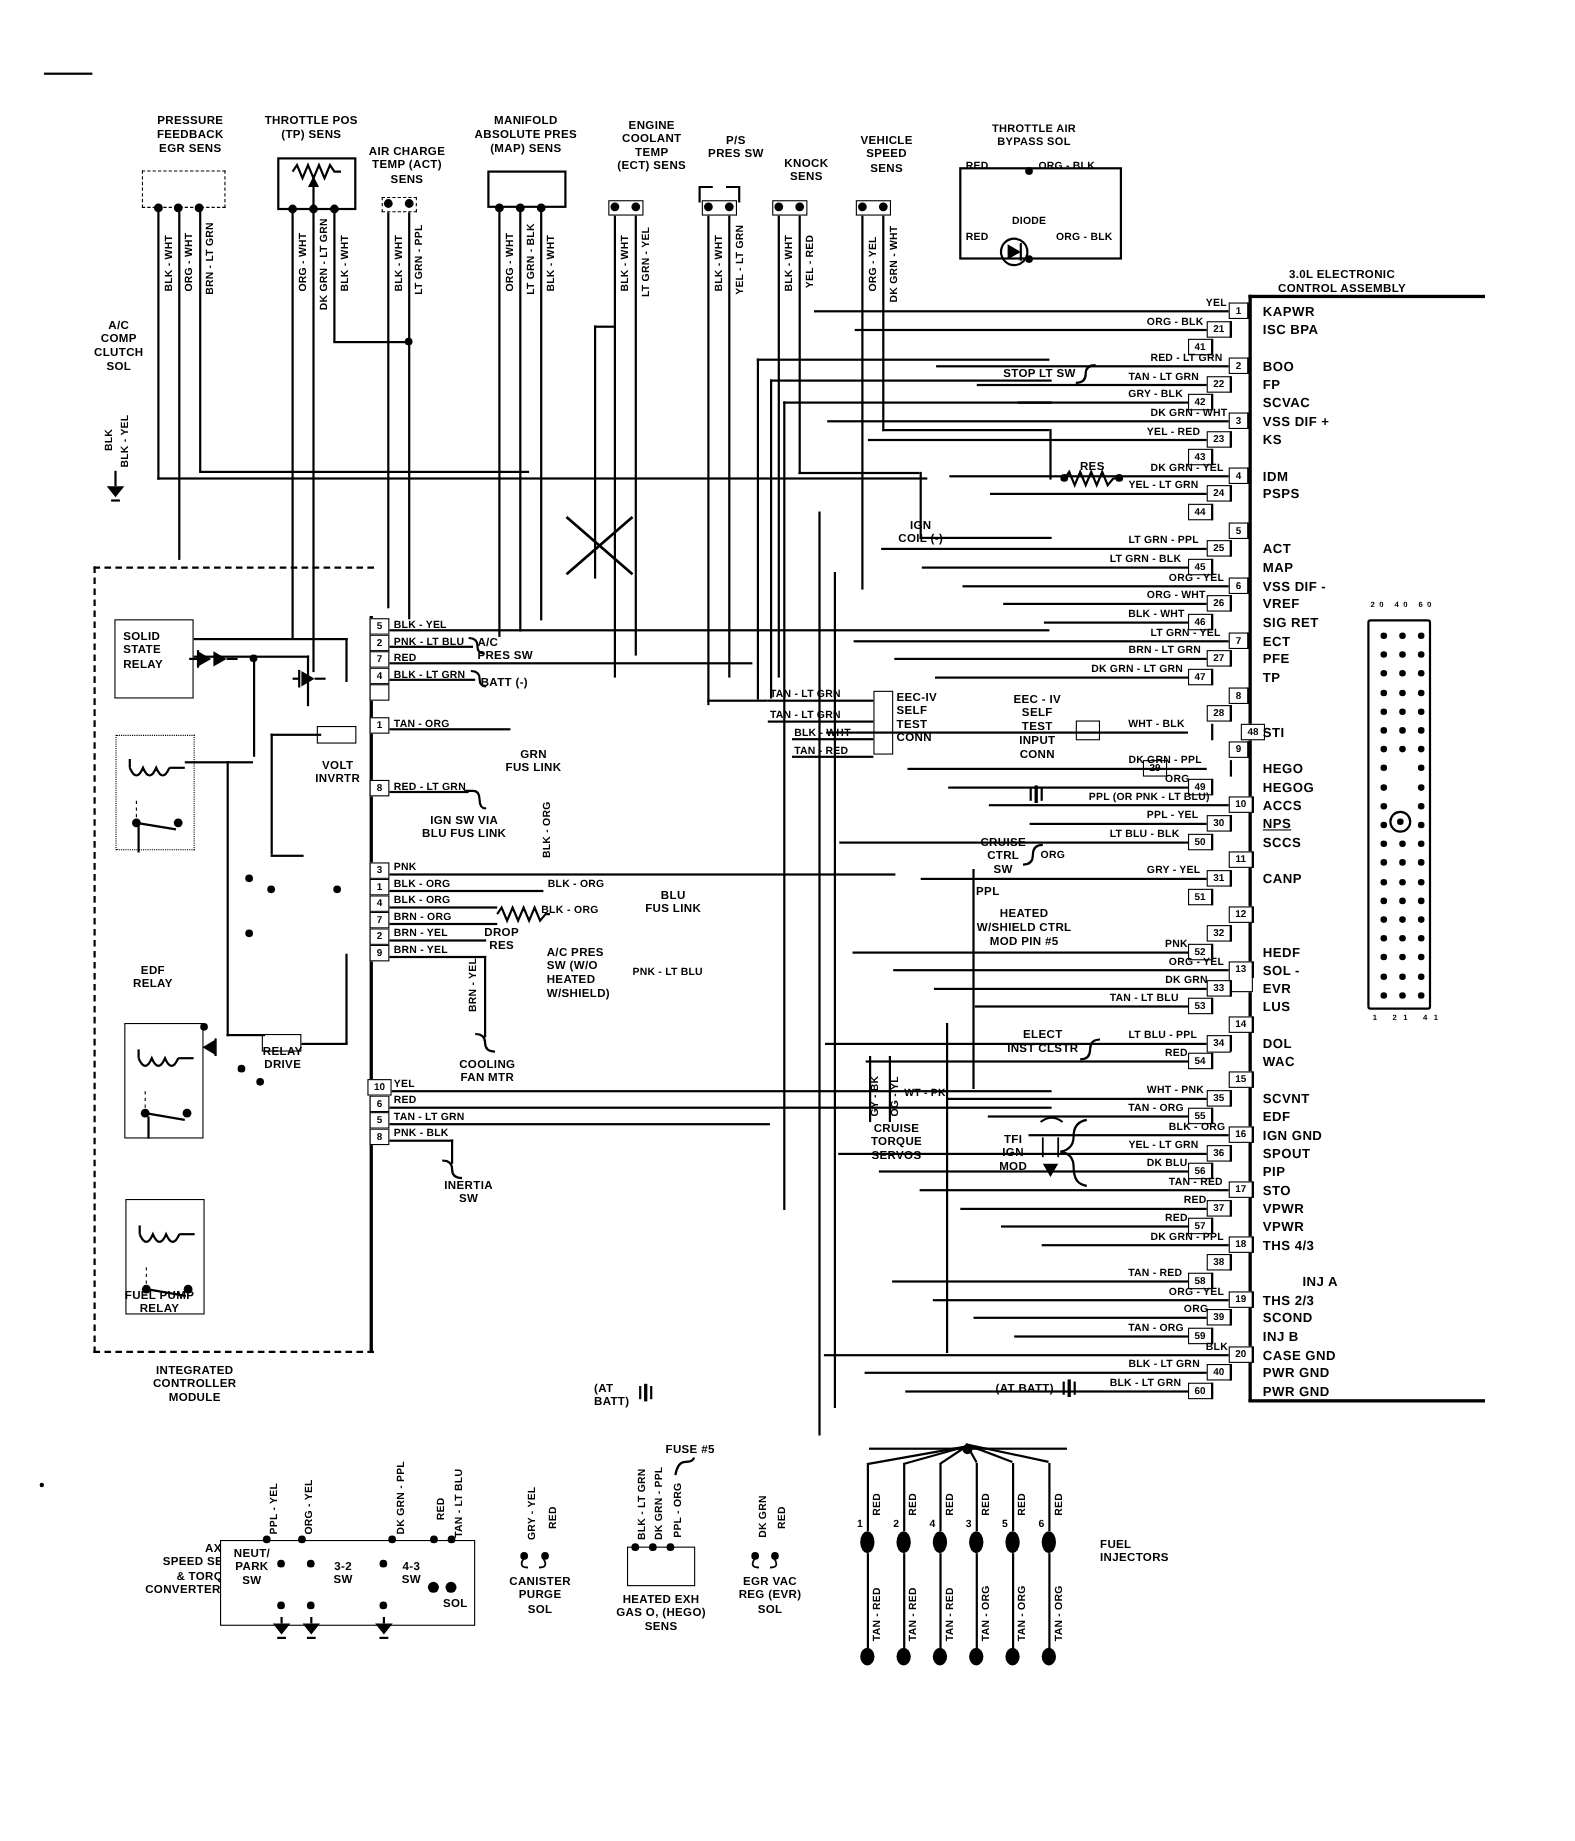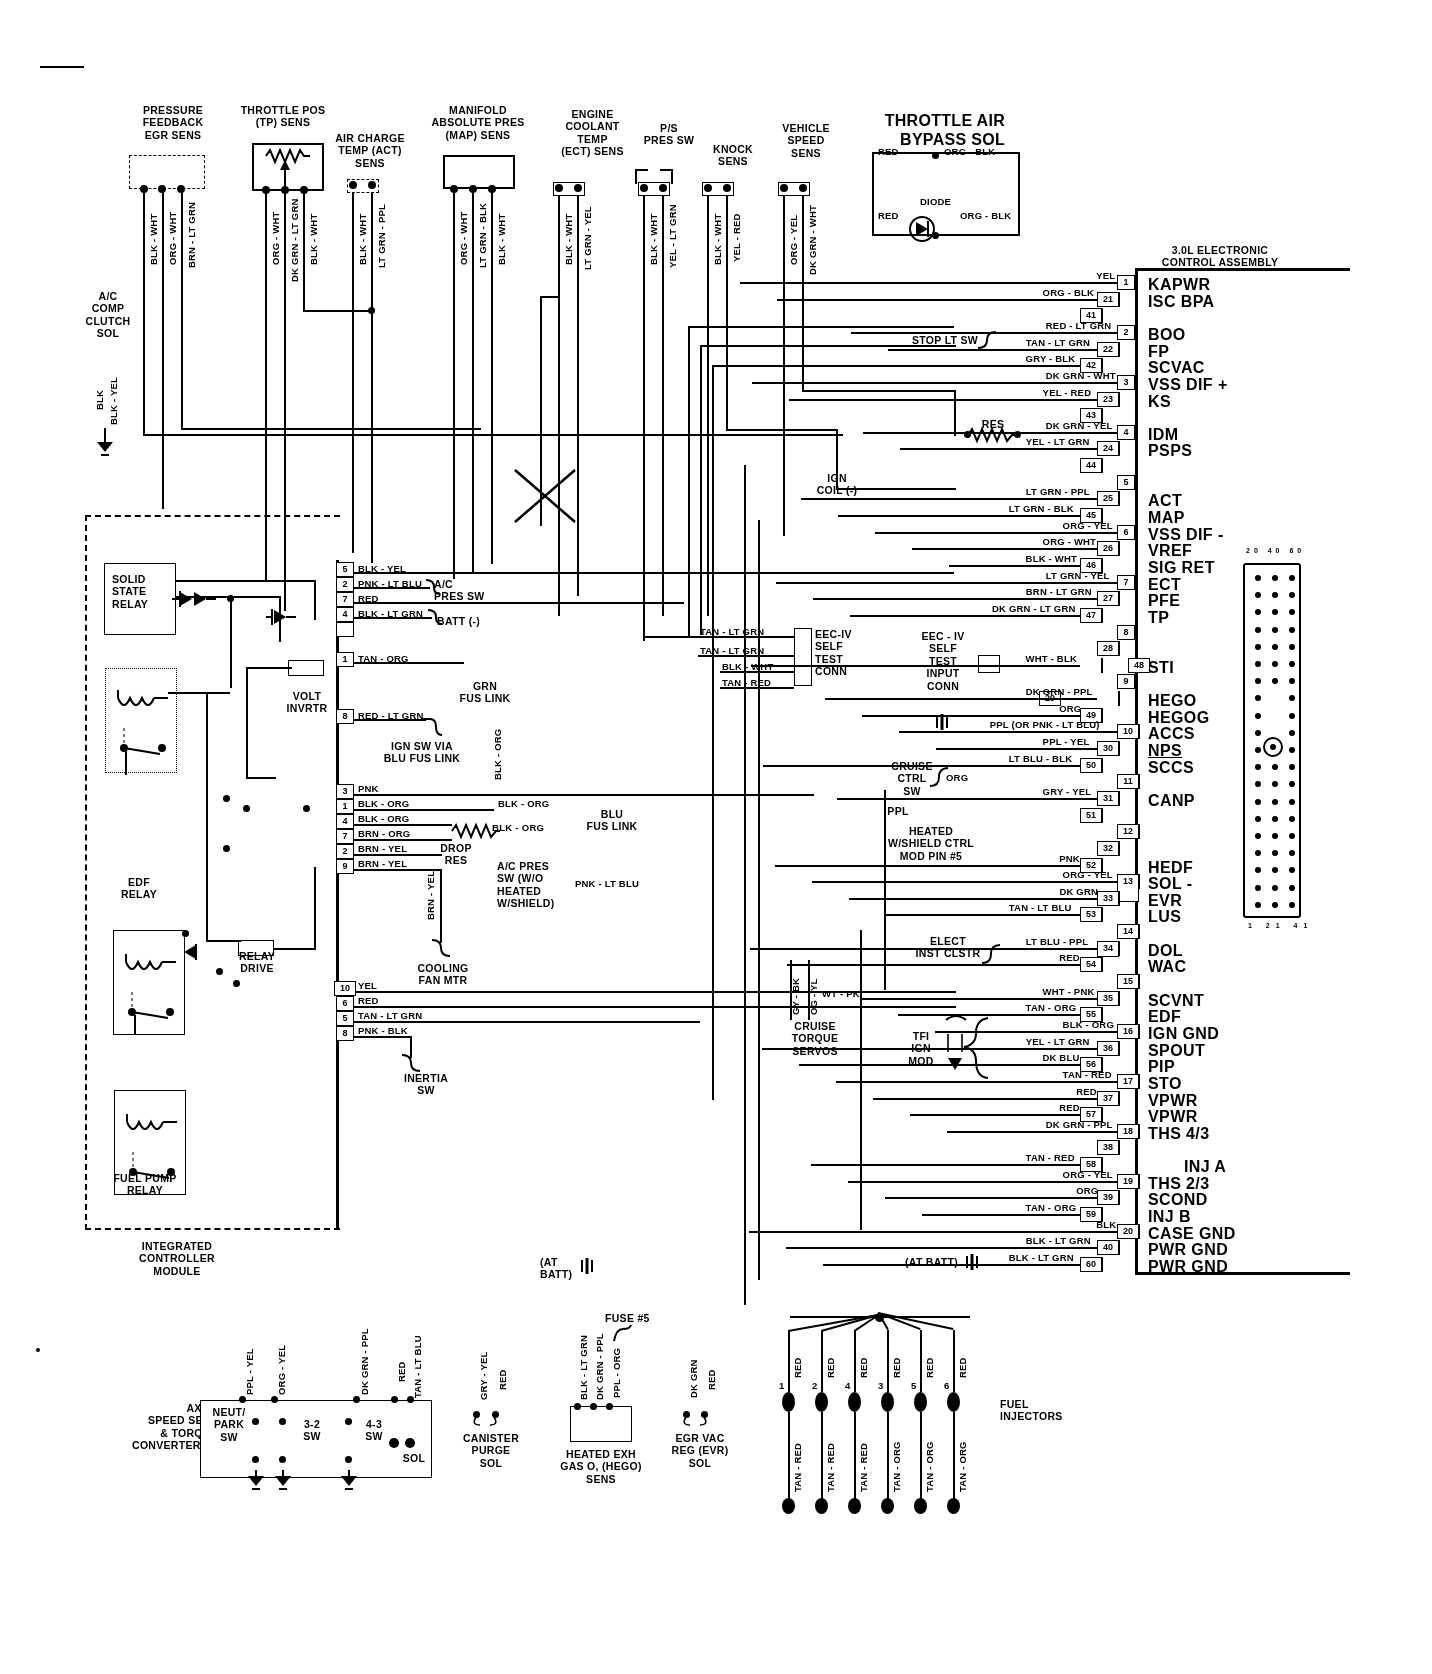--- a/index.html
+++ b/index.html
@@ -12,21 +12,21 @@
   .vert{transform-origin:0 0;transform:rotate(-90deg);}
   .box{position:absolute;border:2px solid #000;background:#fff;box-sizing:border-box;}
   .boxthin{position:absolute;border:1.5px solid #000;background:#fff;box-sizing:border-box;}
   .hw{position:absolute;background:#000;height:2px;}
   .vw{position:absolute;background:#000;width:2px;}
   .hw3{position:absolute;background:#000;height:3px;}
   .vw3{position:absolute;background:#000;width:3px;}
   .dot{position:absolute;background:#000;border-radius:50%;width:7px;height:7px;}
   .pin{position:absolute;border:1.6px solid #000;background:#fff;box-sizing:border-box;
        font-size:9px;font-weight:bold;text-align:center;line-height:13px;color:#000;}
-  .pname{position:absolute;font-size:16px;font-weight:bold;color:#000;white-space:nowrap;letter-spacing:.4px;}
+  .pname{position:absolute;font-size:12px;font-weight:bold;color:#000;white-space:nowrap;letter-spacing:.4px;}
   .icm{position:absolute;border-left:2px dashed #000;border-top:2px dashed #000;border-bottom:2px dashed #000;box-sizing:border-box;}
   .connbox{position:absolute;border:1.6px solid #000;background:#fff;box-sizing:border-box;}
   svg{position:absolute;overflow:visible;}
   .term{position:absolute;width:8px;height:8px;background:#000;border-radius:50%;}
 </style>
 </head>
 <body>
 
 <div id="page">
 
@@ -45,21 +45,21 @@
 COOLANT
 TEMP
 (ECT) SENS</div>
   <div class="lbl" style="left:630px;top:122px;width:78px;font-size:10.5px;">P/S
 PRES SW</div>
   <div class="lbl" style="left:694px;top:143px;width:78px;font-size:10.5px;">KNOCK
 SENS</div>
   <div class="lbl" style="left:767px;top:122px;width:78px;font-size:10.5px;">VEHICLE
 SPEED
 SENS</div>
-  <div class="lbl" style="left:875px;top:112px;width:130px;font-size:16px;text-align:right;">THROTTLE AIR
+  <div class="lbl" style="left:875px;top:112px;width:130px;font-size:10px;">THROTTLE AIR
 BYPASS SOL</div>
 
   <div class="box" style="left:129px;top:155px;width:76px;height:34px;border-style:dashed;border-width:1.5px;"></div>
   <div class="term" style="left:140px;top:185px;"></div>
   <div class="term" style="left:158px;top:185px;"></div>
   <div class="term" style="left:177px;top:185px;"></div>
 
   <div class="box" style="left:252px;top:143px;width:72px;height:48px;"></div>
   <svg style="left:266px;top:148px;width:44px;height:16px;">
     <polyline points="0,8 4,2 9,14 14,2 19,14 24,2 29,14 34,2 38,8 44,8" fill="none" stroke="#000" stroke-width="2"></polyline>

